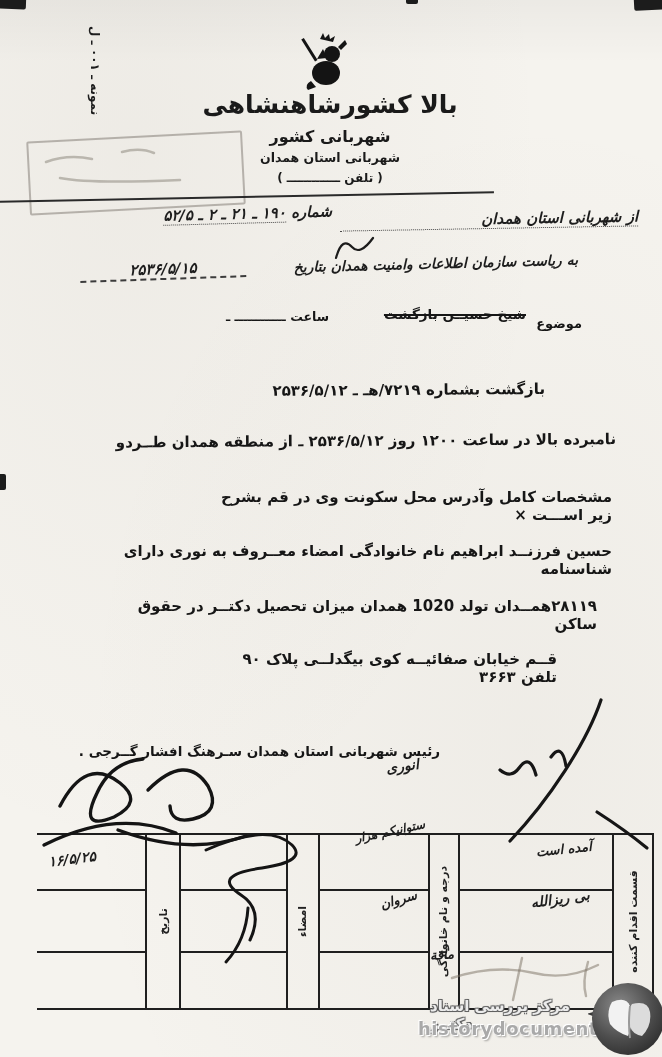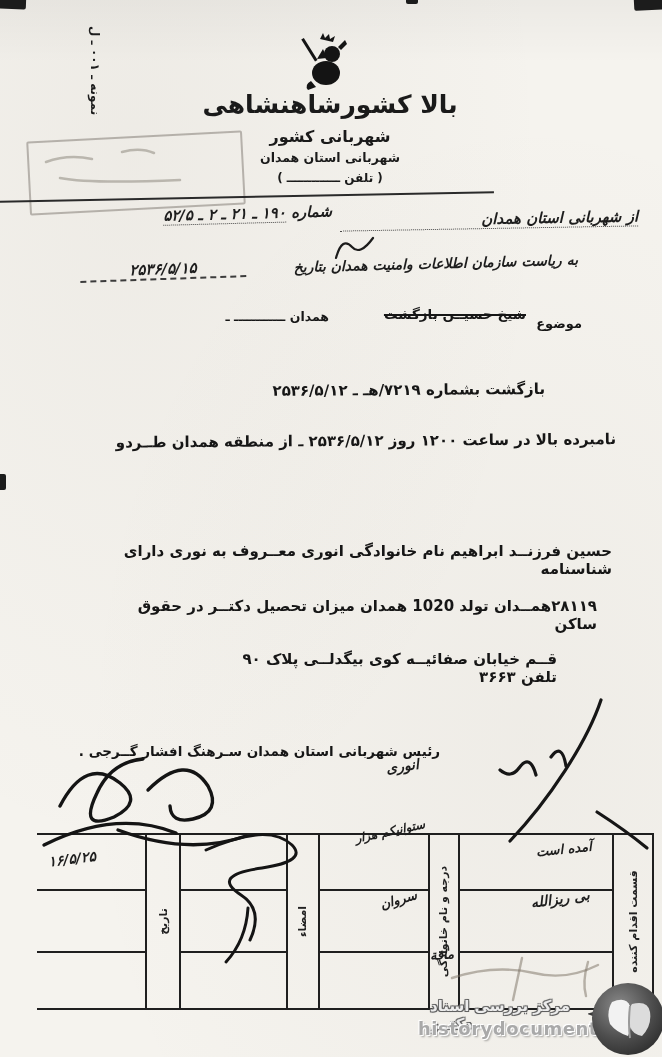--- a/index.html
+++ b/index.html
@@ -82,27 +82,28 @@
     <span class="dotted">۱۹۰ ـ ۲۱ ـ ۲ ـ ۵۲/۵</span>
   </div>
   <div class="abs rtl hand dotted" style="left:340px;top:210px;width:298px;font-size:15px;transform:rotate(-1deg);">از شهربانی استان همدان</div>
 
   <div class="abs rtl hand" style="left:248px;top:256px;width:330px;font-size:14px;transform:rotate(-1.5deg);">به ریاست سازمان اطلاعات وامنیت همدان بتاریخ</div>
   <div class="abs rtl hand dashed" style="left:80px;top:260px;width:166px;font-size:15px;transform:rotate(-2deg);text-align:center;">۲۵۳۶/۵/۱۵</div>
 
   <div class="abs rtl typed" style="left:528px;top:316px;width:54px;font-size:13px;">موضوع</div>
   <div class="abs rtl typed" style="left:330px;top:306px;width:196px;font-size:13.5px;text-decoration:line-through;text-decoration-thickness:1.5px;">شیخ حسیــن بازگشت</div>
   <div class="abs rtl typed" style="left:183px;top:309px;width:146px;font-size:12.5px;">
-    <span>همدان</span>
+    <span>ساعت</span>
     <span>ــــــــــــ ـ</span>
   </div>
 
   <div class="abs rtl typed" style="left:240px;top:381px;width:305px;font-size:15px;transform:rotate(-.4deg);">بازگشت بشماره ۷۲۱۹/هـ ـ ۲۵۳۶/۵/۱۲</div>
   <div class="abs rtl typed" style="left:66px;top:432px;width:550px;font-size:15px;transform:rotate(-.4deg);">نامبرده بالا در ساعت ۱۲۰۰ روز ۲۵۳۶/۵/۱۲ ـ از منطقه همدان طــردو</div>
-  <div class="abs rtl typed" style="left:64px;top:542px;width:548px;font-size:15px;">حسین فرزنــد ابراهیم نام خانوادگی انوری معــروف به نوری دارای شناسنامه</div>
+  <div class="abs rtl typed" style="left:210px;top:488px;width:402px;font-size:15px;">مشخصات کامل وآدرس محل سکونت وی در قم بشرح زیر اســـت ×</div>
+  <div class="abs rtl typed" style="left:64px;top:542px;width:548px;font-size:15px;">حسین فرزنــد ابراهیم نام خانوادگی امضاء معــروف به نوری دارای شناسنامه</div>
   <div class="abs rtl typed" style="left:90px;top:597px;width:507px;font-size:15px;">۲۸۱۱۹همــدان تولد 1020 همدان میزان تحصیل دکتــر در حقوق ساکن</div>
   <div class="abs rtl typed" style="left:210px;top:650px;width:347px;font-size:15px;">قــم خیابان صفائیــه کوی بیگدلــی پلاک ۹۰ تلفن ۳۶۶۳</div>
 
   <div class="abs rtl typed" style="left:26px;top:731px;width:414px;font-size:13.5px;margin-top:12px;">رئیس شهربانی استان همدان سـرهنگ افشار گــرجی .</div>
   <div class="abs hand" style="left:386px;top:758px;font-size:14px;transform:rotate(-8deg);">انوری</div>
 
   <div class="abs" style="left:37px;top:833px;">
     <table class="grid" style="width:601px;border-bottom:2px dashed #3a3a3a;">
       <tbody>
           <tr style="height:55px;">

